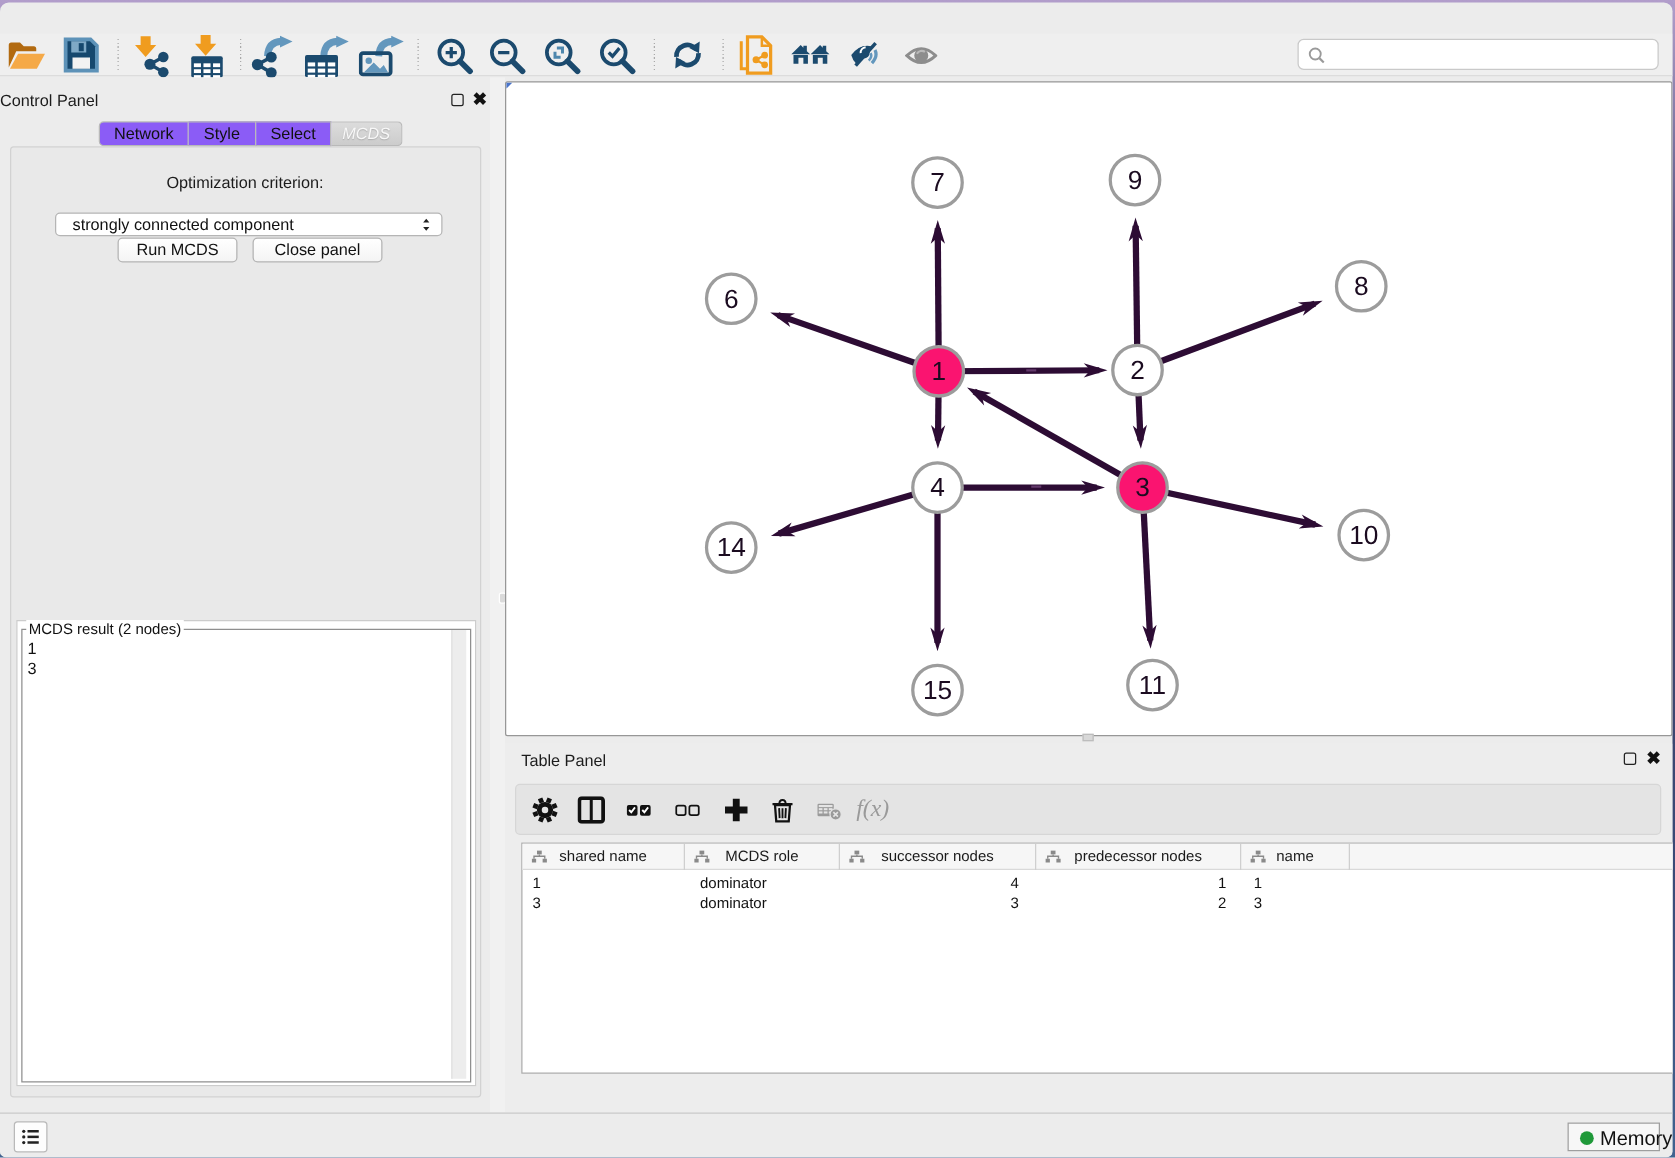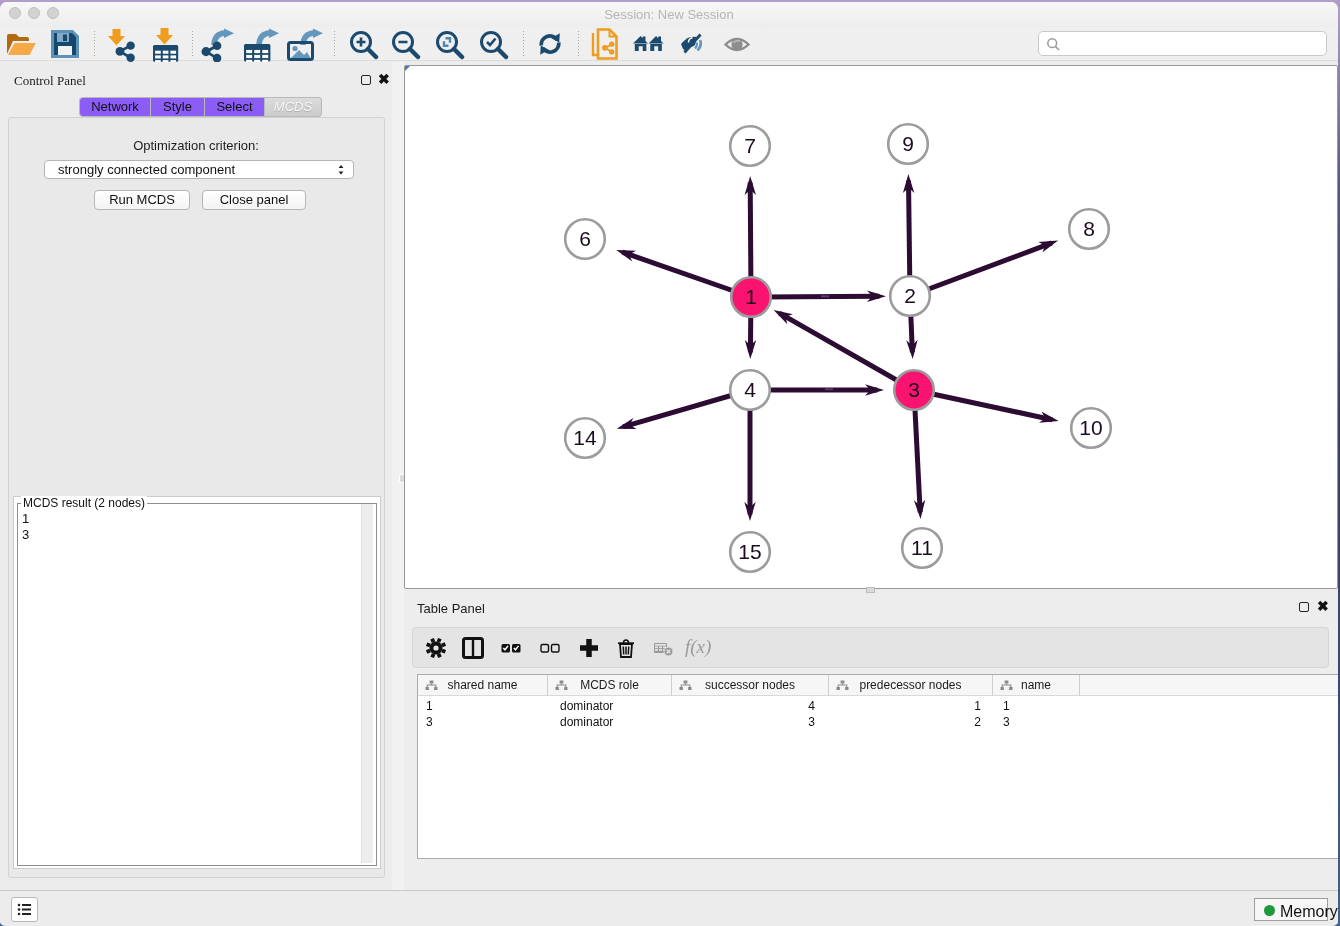--- a/index.html
+++ b/index.html
@@ -68,26 +68,20 @@
   .btabs { position:absolute; display:flex; }
   .btabs .tab { height:17px; line-height:15px; }
   
   .statusbar { position:absolute; left:0; top:888px; width:100%; height:34px;
      background:#ececec; border-top:1px solid #c9c9c9; }
 </style>
 </head>
 <body>
 <div class="win">
 
-  <div class="titlebar">
-    <div class="tl" style="left:9px;"></div>
-    <div class="tl" style="left:28px;"></div>
-    <div class="tl" style="left:47px;"></div>
-    <div class="title-text">Session: New Session</div>
-  </div>
 
   <div class="toolbar" id="maintoolbar">
       <div class="tbsep" style="left:94px;"></div>
       <div class="tbsep" style="left:192px;"></div>
       <div class="tbsep" style="left:334px;"></div>
       <div class="tbsep" style="left:523px;"></div>
       <div class="tbsep" style="left:578px;"></div>
       <svg class="tbi" style="left:5px; top:1px;" width="32" height="32" viewBox="0 0 32 32">
         <path d="M2 26 L2 8 Q2 6 4 6 L11 6 L14 9 L22 9 Q24 9 24 11 L24 13 L8 13 L2 26 Z" fill="#b26a10"></path>
         <path d="M3 27 L9.5 15 L31 15 L24.5 27 Z" fill="#f5a947"></path>
@@ -214,32 +208,32 @@
       </svg>
       <div class="searchbox">
         <svg style="position:absolute;left:7px;top:5px;" width="15" height="15" viewBox="0 0 15 15">
           <circle cx="6.2" cy="6.2" r="4.4" fill="none" stroke="#9a9a9a" stroke-width="1.5"></circle>
           <path d="M9.5 9.5 L13 13" stroke="#9a9a9a" stroke-width="1.7"></path>
         </svg>
       </div>
     </div>
 
   <div class="cpanel">
-    <div class="paneltitle" style="left:14px; top:11px;font-family:Liberation Serif, serif;">Control Panel</div>
+    <div class="paneltitle" style="left:0; top:11px;">Control Panel</div>
     <div class="minbox" style="left:361px; top:13px;"></div>
     <div class="closex" style="left:378px; top:12px;">✖</div>
     <div class="tabs" style="left:79px; top:35px;">
       <div class="tab first" style="width:72px;">Network</div>
       <div class="tab" style="width:54px;">Style</div>
       <div class="tab" style="width:60px;">Select</div>
       <div class="tab sel last" style="width:57px;">MCDS</div>
     </div>
     <div class="cp-content"></div>
     <div class="paneltitle" style="left:0; top:76px; width:392px; text-align:center;">Optimization criterion:</div>
-    <div class="combo" style="left:44px; top:98px; width:310px; height:19px; line-height:17px;">
+    <div class="combo" style="left:44px; top:108px; width:310px; height:19px; line-height:17px;">
       <span style="padding-left:13px;">strongly connected component</span>
       <svg style="position:absolute; right:7px; top:2px;" width="10" height="14" viewBox="0 0 10 14">
         <path d="M2.5 5 L5 2 L7.5 5 Z M2.5 8.6 L5 11.6 L7.5 8.6 Z" fill="#222"></path>
       </svg>
     </div>
     <div class="btn" style="left:94px; top:128px; width:96px; height:20px; line-height:18px;">Run MCDS</div>
     <div class="btn" style="left:202px; top:128px; width:104px; height:20px; line-height:18px;">Close panel</div>
 
     <div style="position:absolute; left:13px; top:434px; width:368px; height:373px; background:#fff; border:1px solid #cccccc;"></div>
     <div style="position:absolute; left:17px; top:441px; width:360px; height:363px; border:1px solid #8f8f8f;"></div>

